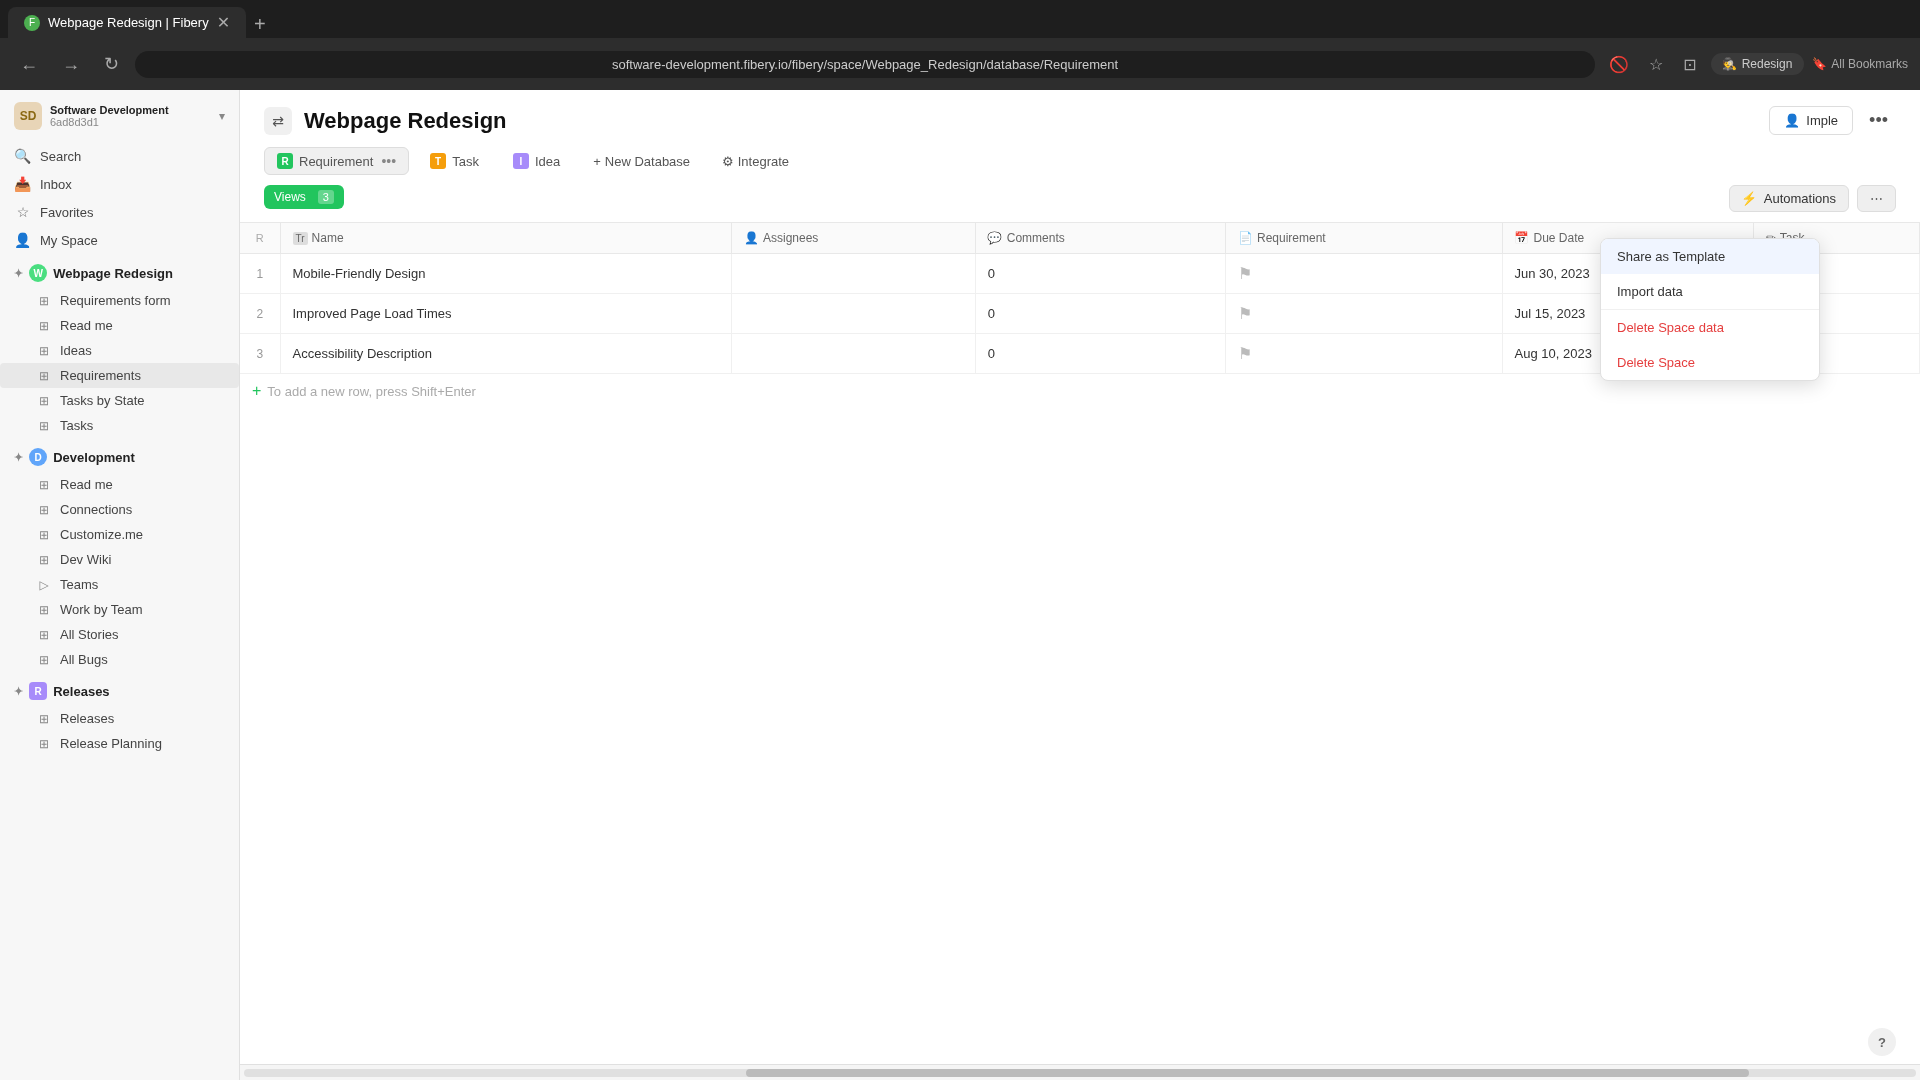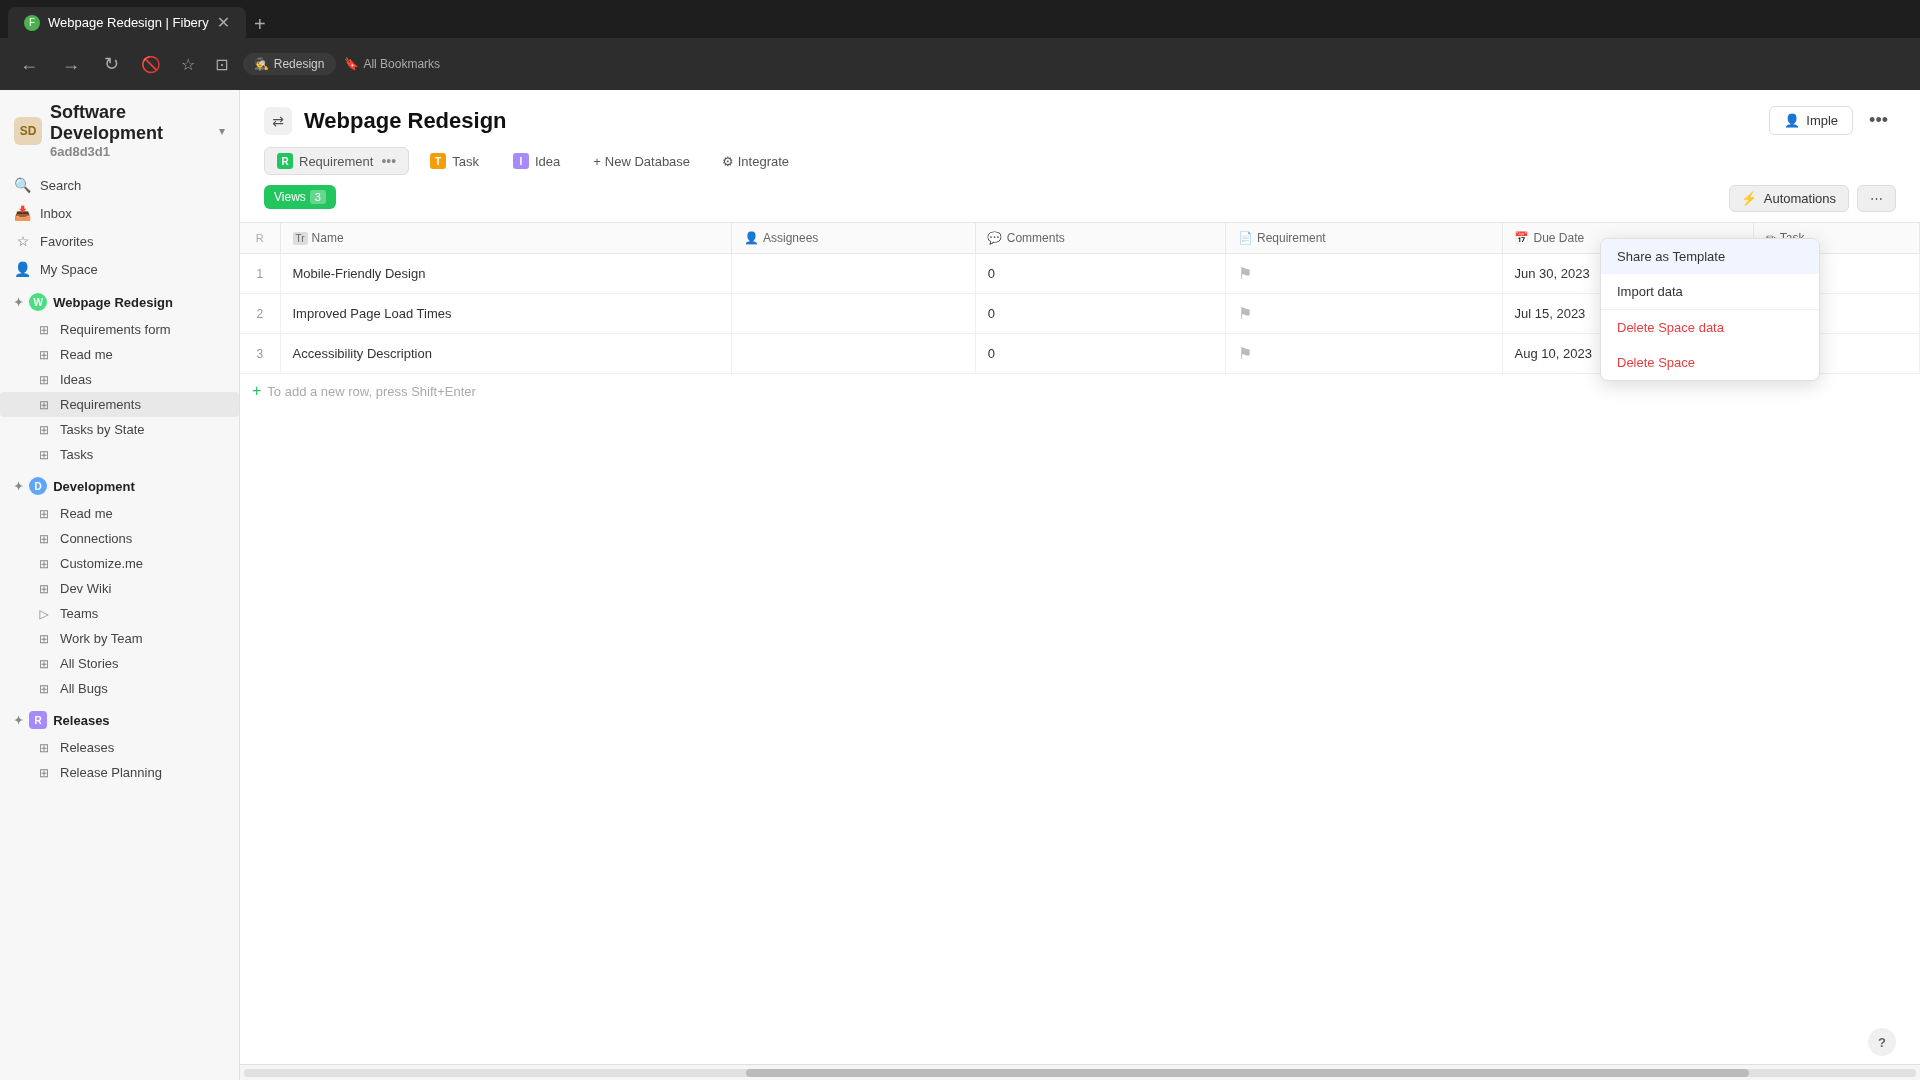--- a/index.html
+++ b/index.html
@@ -21,22 +21,22 @@
     .bookmarks-area { color: #aaa; font-size: 12px; display: flex; align-items: center; gap: 4px; }
 
     
     .app { display: flex; flex: 1; overflow: hidden; background: #fff; }
 
     
     .sidebar { width: 240px; background: #f7f7f7; border-right: 1px solid #e0e0e0; display: flex; flex-direction: column; overflow-y: auto; flex-shrink: 0; }
     .workspace-header { display: flex; align-items: center; gap: 8px; padding: 12px 14px; cursor: pointer; }
     .workspace-avatar { width: 28px; height: 28px; background: #e8d5b7; border-radius: 6px; display: flex; align-items: center; justify-content: center; font-size: 12px; font-weight: bold; color: #8b6914; }
     .workspace-info { flex: 1; }
-    .workspace-name { font-size: 18px; font-weight: 600; color: #222; }
-    .workspace-id { font-size: 13px; color: #888; font-weight: bold; }
+    .workspace-name { font-size: 11px; font-weight: 600; color: #222; }
+    .workspace-id { font-size: 11px; color: #888; }
     .workspace-chevron { color: #888; font-size: 12px; }
 
     .sidebar-nav-item { display: flex; align-items: center; gap: 8px; padding: 6px 14px; cursor: pointer; color: #444; font-size: 13px; }
     .sidebar-nav-item .icon { font-size: 14px; color: #666; width: 18px; text-align: center; }
 
     .sidebar-section { margin-top: 4px; }
     .sidebar-section-header { display: flex; align-items: center; gap: 6px; padding: 6px 14px; cursor: pointer; font-size: 13px; font-weight: 600; color: #222; }
     .sidebar-section-header .dot-icon { width: 18px; height: 18px; background: #4ade80; border-radius: 50%; display: flex; align-items: center; justify-content: center; font-size: 10px; color: white; flex-shrink: 0; }
     .sidebar-section-header .dev-icon { width: 18px; height: 18px; background: #60a5fa; border-radius: 50%; display: flex; align-items: center; justify-content: center; font-size: 10px; color: white; flex-shrink: 0; }
     .sidebar-section-header .release-icon { width: 18px; height: 18px; background: #a78bfa; border-radius: 4px; display: flex; align-items: center; justify-content: center; font-size: 10px; color: white; flex-shrink: 0; }
@@ -62,21 +62,21 @@
     .db-tab.active { background: #f0f0f0; border-color: #ddd; }
     .db-tab .tab-icon { width: 16px; height: 16px; border-radius: 3px; display: flex; align-items: center; justify-content: center; font-size: 10px; color: white; font-weight: bold; }
     .db-tab .req-icon { background: #22c55e; }
     .db-tab .task-icon { background: #f59e0b; }
     .db-tab .idea-icon { background: #a78bfa; }
     .new-db-btn { display: flex; align-items: center; gap: 4px; padding: 5px 12px; cursor: pointer; font-size: 13px; color: #555; }
     .integrate-btn { display: flex; align-items: center; gap: 4px; padding: 5px 12px; cursor: pointer; font-size: 13px; color: #555; }
 
     
     .views-bar { display: flex; align-items: flex-start; padding: 10px 24px; gap: 12px; flex-shrink: 0; border-bottom: 1px solid #e8e8e8; }
-    .views-btn { background: #22c55e; color: white; border: none; border-radius: 6px; padding: 5px 10px; font-size: 12px; cursor: pointer; display: flex; align-items: center; gap: 4px; }
+    .views-btn { background: #22c55e; color: white; border: none; border-radius: 6px; padding: 5px 10px; font-size: 12px; cursor: pointer; display: flex; align-items: center; gap: 12px; }
     .views-count { background: rgba(255,255,255,0.3); border-radius: 3px; padding: 1px 5px; font-size: 11px; }
     .description-text { flex: 1; font-size: 13px; color: #555; line-height: 1.5; max-width: 800px; }
     .automations-btn { display: flex; align-items: center; gap: 6px; padding: 5px 12px; border: 1px solid #ddd; border-radius: 6px; cursor: pointer; font-size: 13px; color: #333; white-space: nowrap; }
 
     
     .table-wrapper { flex: 1; overflow: auto; padding: 0; }
     .data-table { width: 100%; border-collapse: collapse; }
     .data-table th { background: #fafafa; border-bottom: 1px solid #e8e8e8; border-right: 1px solid #e8e8e8; padding: 8px 12px; text-align: left; font-size: 12px; font-weight: 500; color: #666; white-space: nowrap; }
     .data-table th:first-child { width: 40px; text-align: center; }
     .data-table td { border-bottom: 1px solid #f0f0f0; border-right: 1px solid #f0f0f0; padding: 10px 12px; font-size: 13px; color: #333; }
@@ -109,20 +109,21 @@
       </div>
       <span>Webpage Redesign | Fibery</span>
       <span class="browser-tab-close">✕</span>
     </div>
     <button class="browser-tab-new">+</button>
   </div>
   <div class="browser-nav">
     <button class="nav-btn">←</button>
     <button class="nav-btn">→</button>
     <button class="nav-btn">↻</button>
+    <input class="address-bar" readonly="" value="software-development.fibery.io/fibery/space/Webpage_Redesign/database/Requirement" style="">
     <div class="nav-right">
       <button class="nav-right-btn">🚫</button>
       <button class="nav-right-btn">☆</button>
       <button class="nav-right-btn">⊡</button>
       <button class="incognito-btn">
         <span>🕵</span>
         <span>Redesign</span>
       </button>
       <div class="bookmarks-area">
         <span>🔖</span>

